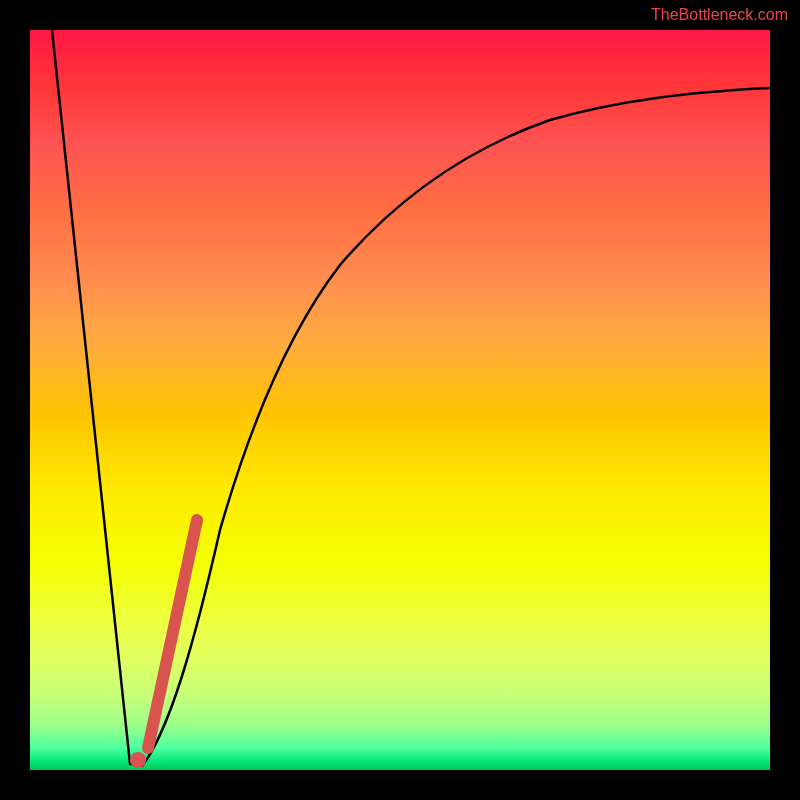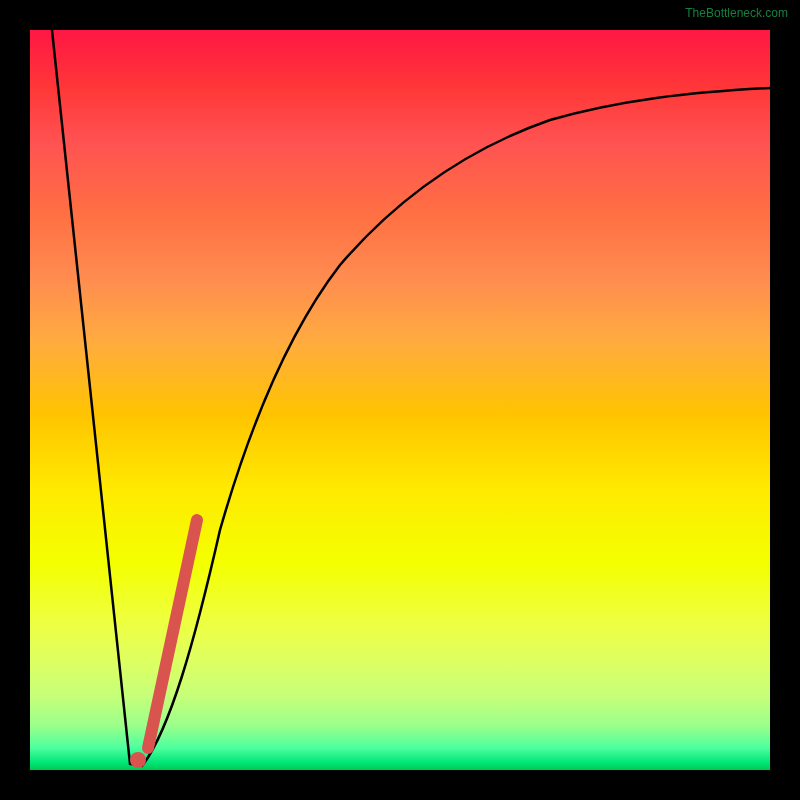--- a/index.html
+++ b/index.html
@@ -8,22 +8,22 @@
     height: 800px;
     background: #000;
     position: relative;
     overflow: hidden;
     font-family: Arial, sans-serif;
   }
   .watermark {
     position: absolute;
     top: 6px;
     right: 12px;
-    color: #15803d;
-    font-size: 12px;
+    color: #ef4444;
+    font-size: 16px;
     z-index: 10;
     margin-left: 39px;
   }
   .plot-area {
     position: absolute;
     top: 30px;
     left: 30px;
     width: 740px;
     height: 740px;
     background: linear-gradient(to bottom,

